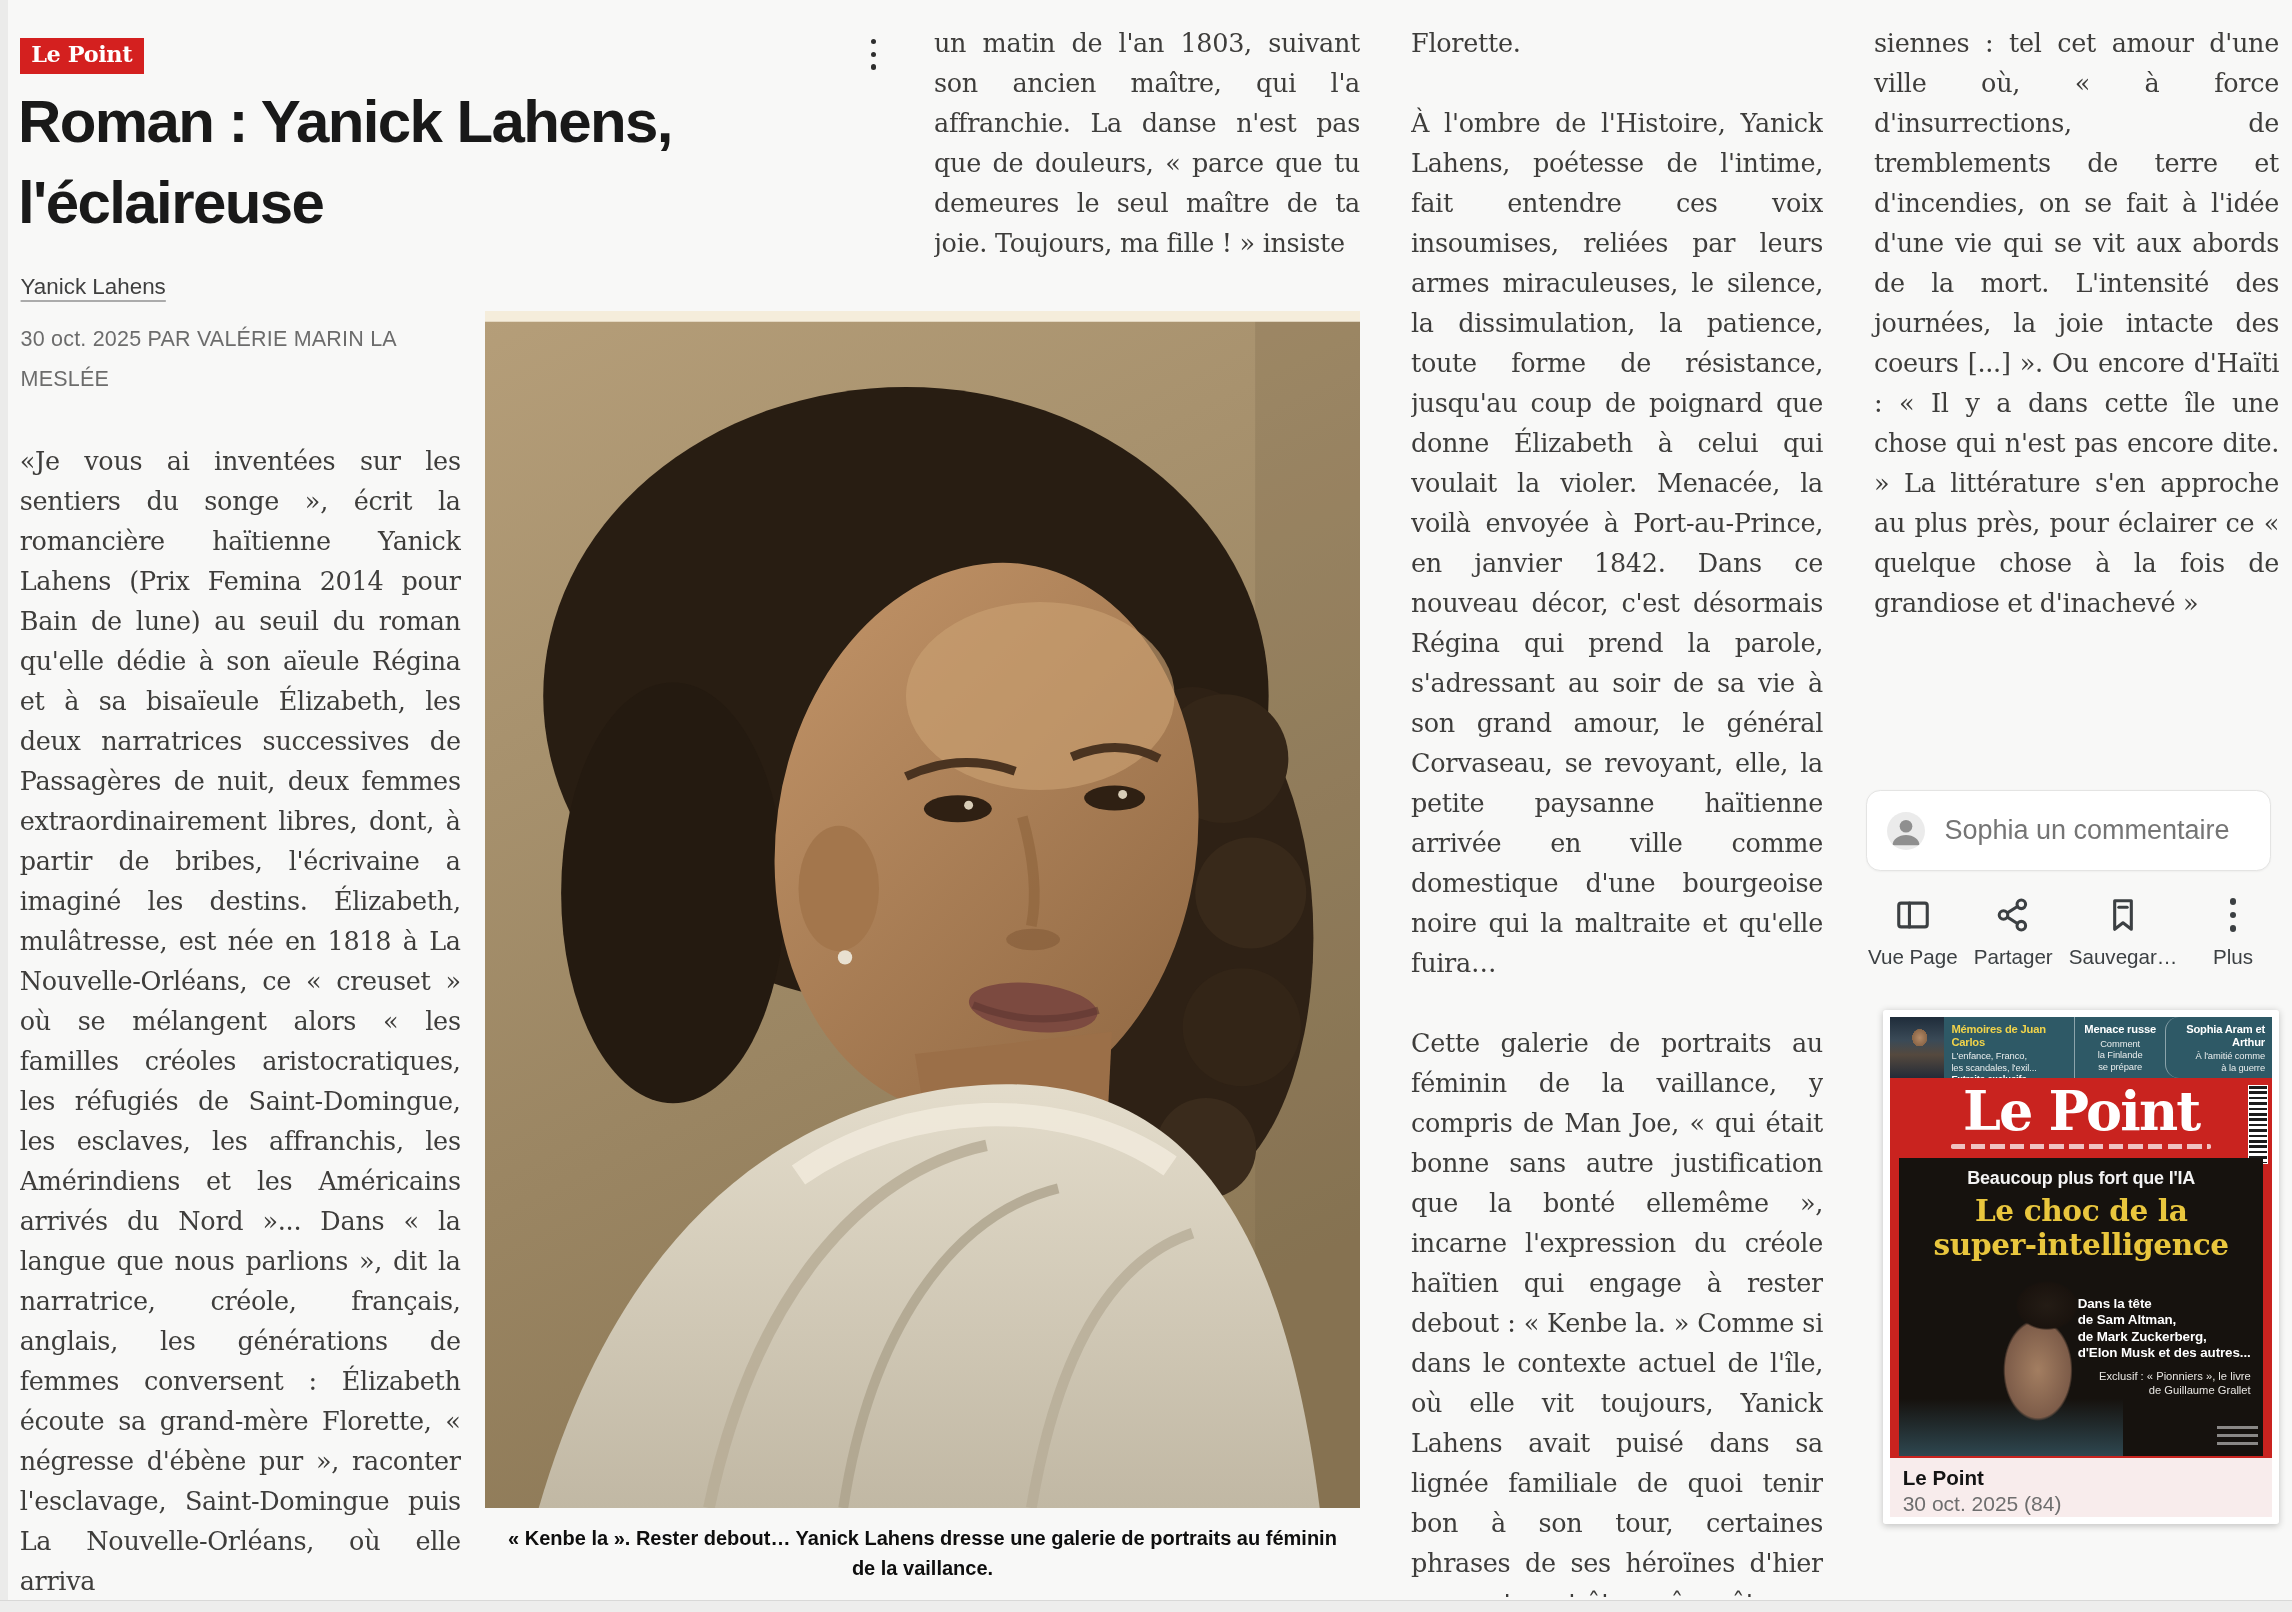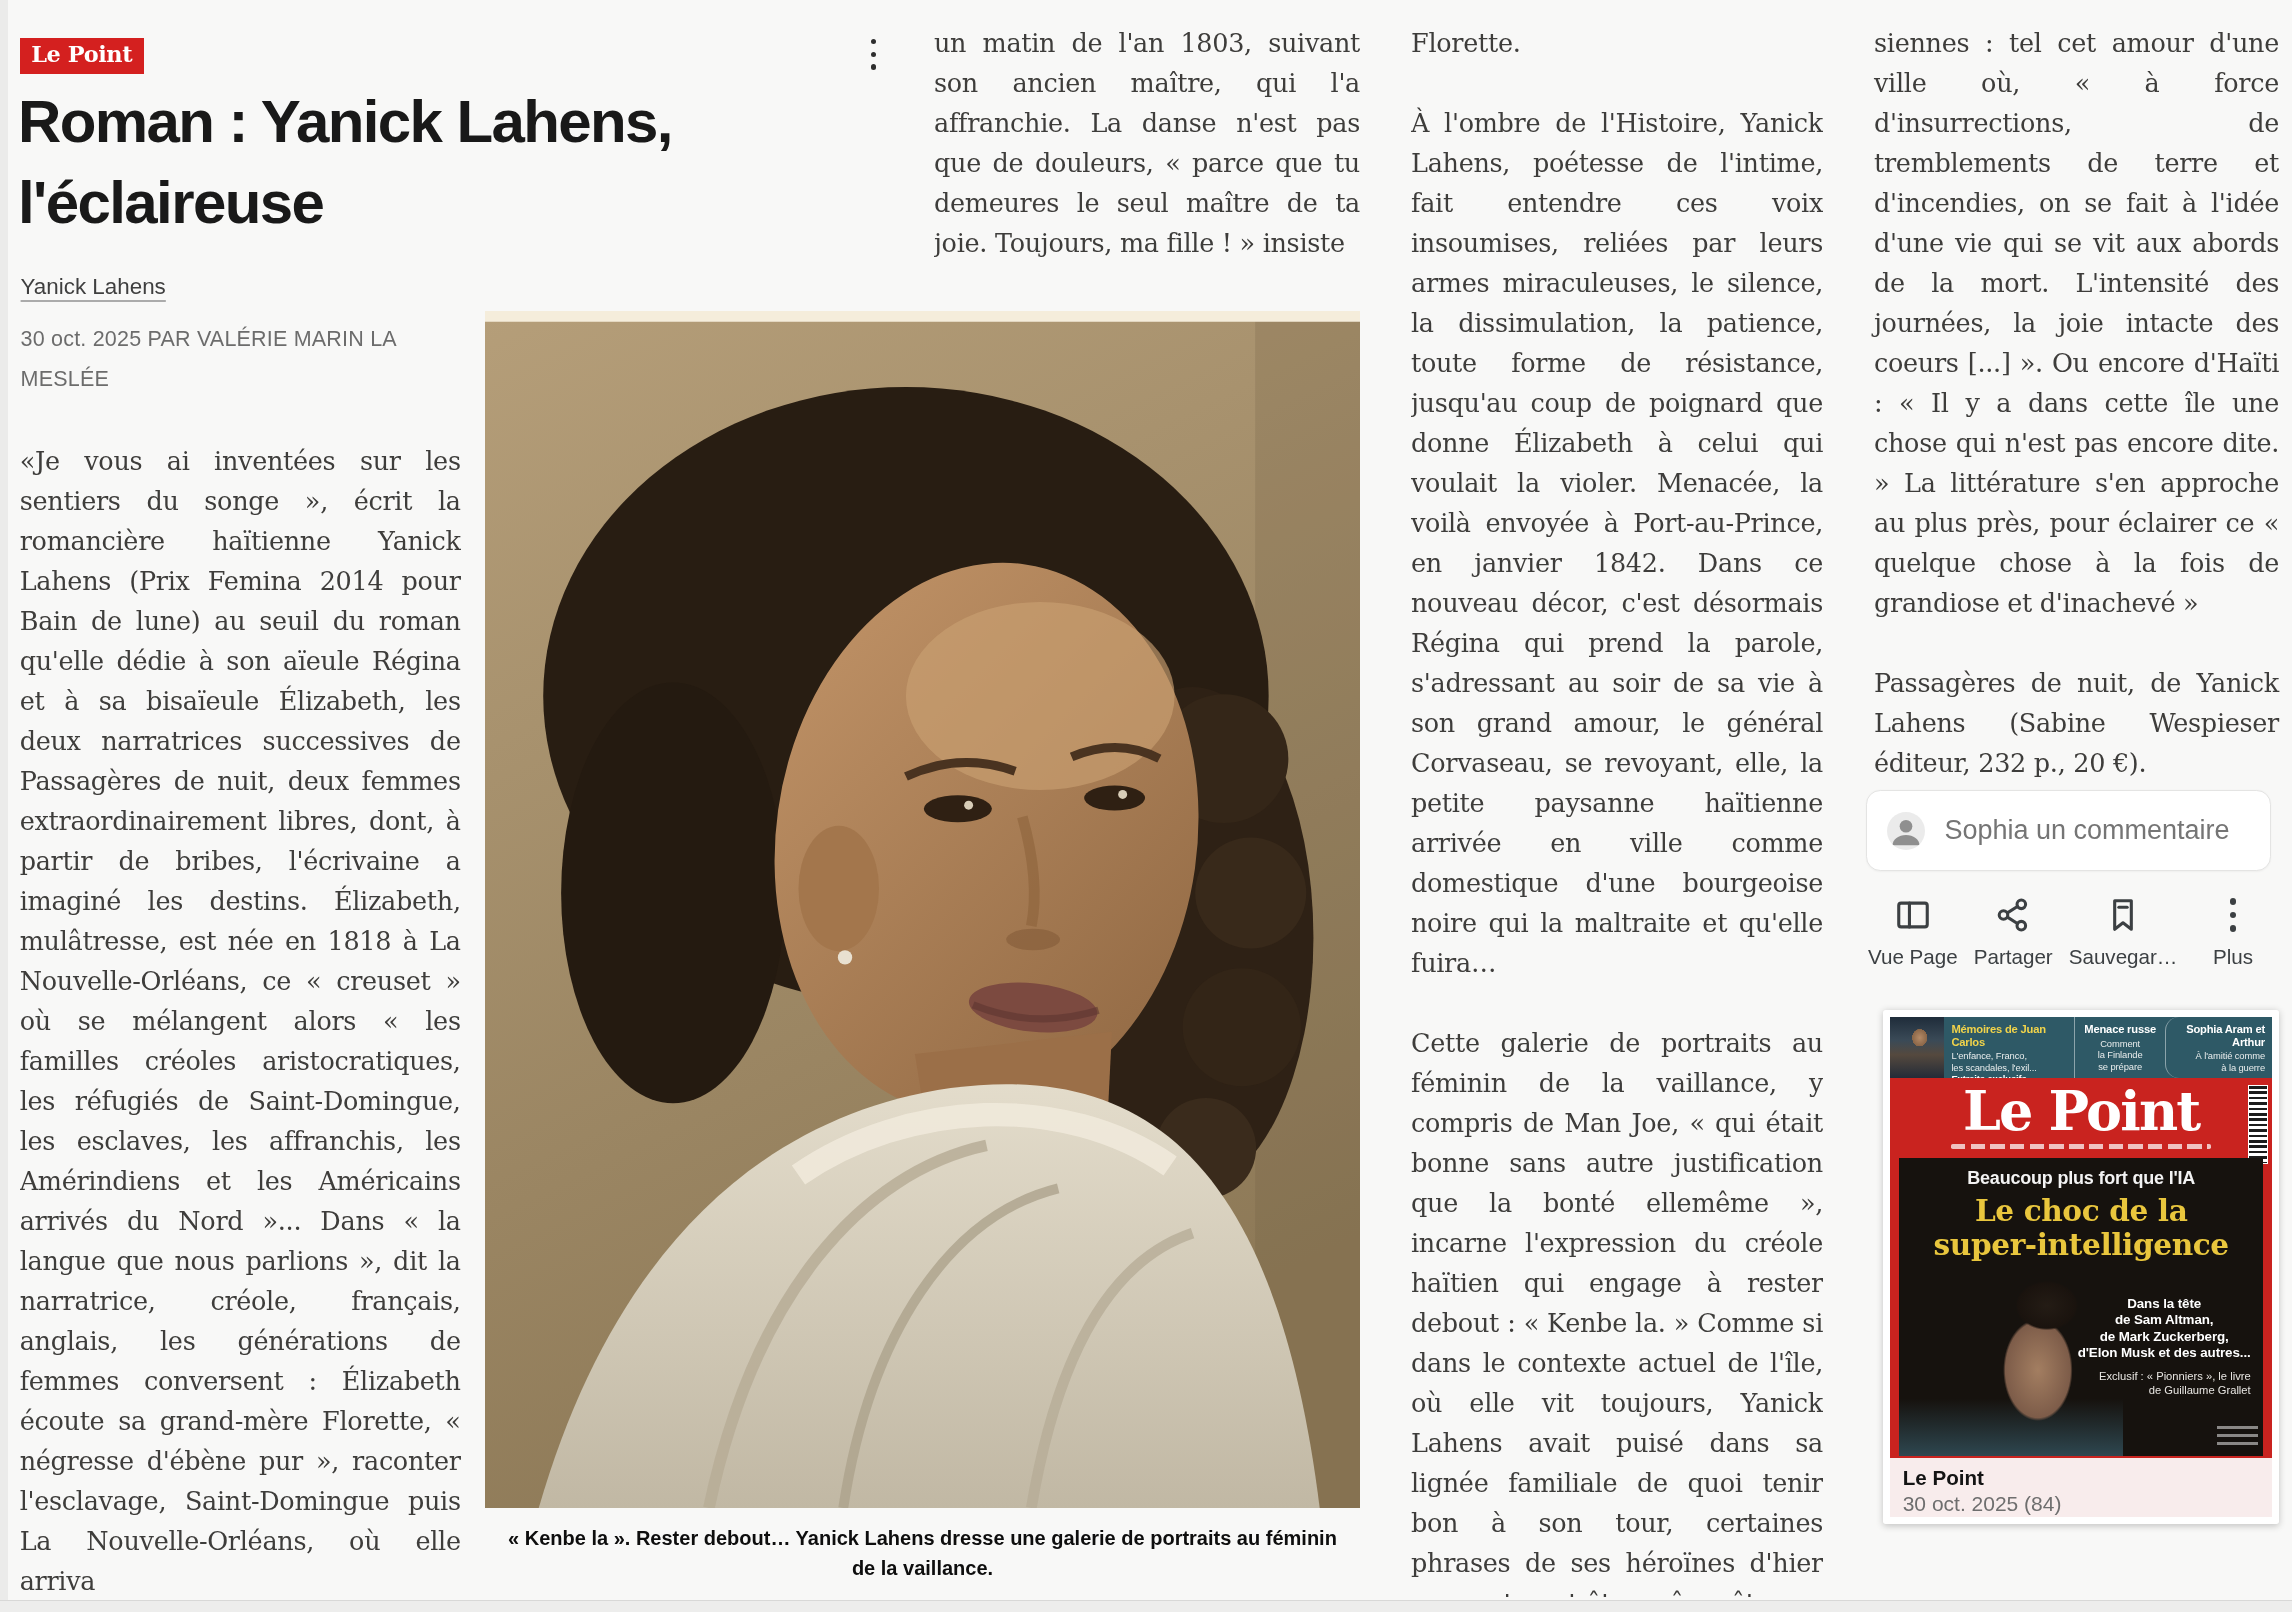--- a/index.html
+++ b/index.html
@@ -79,21 +79,21 @@
   .cov-barcode{position:absolute;right:4.5px;top:7.2px;width:18px;height:77px;background:
     repeating-linear-gradient(180deg,#1c1c1c 0 2.7px,#fff 2.7px 5.4px);border:1.8px solid #fff;}
   .cov-black{position:relative;margin:9px 9px 0;height:298px;background:#16120e;overflow:hidden;}
   .cov-kicker{text-align:center;font-size:18px;font-weight:700;color:#f3f3f3;margin-top:9.9px;letter-spacing:-0.2px;}
   .cov-head{width:88%;margin:5.4px auto 0;text-align:center;font-family:"DejaVu Serif",serif;
     font-weight:700;font-size:29.6px;line-height:34px;color:#e9c63d;letter-spacing:-0.4px;}
   .altman{position:absolute;left:0;bottom:0;width:224px;height:179px;background:
       radial-gradient(52px 41px at 66% 16%,#241c15 0%,#1a130e 55%,transparent 60%),
       radial-gradient(56px 82px at 62% 52%,#a37e61 0%,#7d5c49 58%,transparent 62%),
       linear-gradient(to top,#2e4750 0%,rgba(46,71,80,0) 32%);}
-  .cov-sub{position:absolute;right:12.5px;top:138px;text-align:center;color:#fff;
+  .cov-sub{position:absolute;right:12.5px;top:138px;text-align:left;color:#fff;
     font-weight:700;font-size:13.4px;line-height:16.6px;letter-spacing:-0.1px;}
   .cov-sub2{position:absolute;right:12.5px;top:211px;text-align:right;color:#e8e6e2;
     font-size:11.2px;line-height:14px;}
   .cov-credit{position:absolute;right:14.3px;bottom:68px;width:41px;height:23px;opacity:0.55;
     background:repeating-linear-gradient(180deg,rgba(255,255,255,0.9) 0 2.7px,transparent 2.7px 8px);}
   .cov-caption{position:absolute;left:0;right:0;bottom:0;height:59px;background:rgba(252,252,252,0.93);
     padding:8px 0 0 12.5px;box-sizing:border-box;}
   .cov-cap-title{font-size:20.6px;font-weight:700;color:#141414;line-height:23px;}
   .cov-cap-meta{font-size:21px;color:#6e6e6e;line-height:23px;margin-top:2.7px;}
 
@@ -127,21 +127,20 @@
 <div id="col2" class="col">
   <p>un matin de l'an 1803, suivant son ancien maître, qui l'a affranchie. La danse n'est pas que de douleurs, « parce que tu demeures le seul maître de ta joie. Toujours, ma fille ! » insiste</p>
 </div>
 <div id="col3" class="col">
   <p>Florette.</p>
   <p>À l'ombre de l'Histoire, Yanick Lahens, poétesse de l'intime, fait entendre ces voix insoumises, reliées par leurs armes miraculeuses, le silence, la dissimulation, la patience, toute forme de résistance, jusqu'au coup de poignard que donne Élizabeth à celui qui voulait la violer. Menacée, la voilà envoyée à Port-au-Prince, en janvier 1842. Dans ce nouveau décor, c'est désormais Régina qui prend la parole, s'adressant au soir de sa vie à son grand amour, le général Corvaseau, se revoyant, elle, la petite paysanne haïtienne arrivée en ville comme domestique d'une bourgeoise noire qui la maltraite et qu'elle fuira…</p>
   <p>Cette galerie de portraits au féminin de la vaillance, y compris de Man Joe, « qui était bonne sans autre justification que la bonté ellemême », incarne l'expression du créole haïtien qui engage à rester debout : « Kenbe la. » Comme si dans le contexte actuel de l'île, où elle vit toujours, Yanick Lahens avait puisé dans sa lignée familiale de quoi tenir bon à son tour, certaines phrases de ses héroïnes d'hier pouvant peut-être même être</p>
 </div>
 <div id="col4" class="col">
   <p>siennes : tel cet amour d'une ville où, « à force d'insurrections, de tremblements de terre et d'incendies, on se fait à l'idée d'une vie qui se vit aux abords de la mort. L'intensité des journées, la joie intacte des coeurs [...] ». Ou encore d'Haïti : « Il y a dans cette île une chose qui n'est pas encore dite. » La littérature s'en approche au plus près, pour éclairer ce « quelque chose à la fois de grandiose et d'inachevé »</p>
-  <p>Passagères de nuit, de Yanick Lahens (Sabine Wespieser éditeur, 232 p., 20 €).</p>
 </div>
 
 <div class="photo">
   <svg viewBox="0 0 977 1337" preserveAspectRatio="none" aria-hidden="true">
     <defs>
       <linearGradient id="bgG" x1="0" y1="0" x2="0.35" y2="1">
         <stop offset="0" stop-color="#b59e79"></stop>
           <stop offset="1" stop-color="#8d7957"></stop>
       </linearGradient>
       <linearGradient id="faceG" x1="0" y1="0" x2="1" y2="1">

